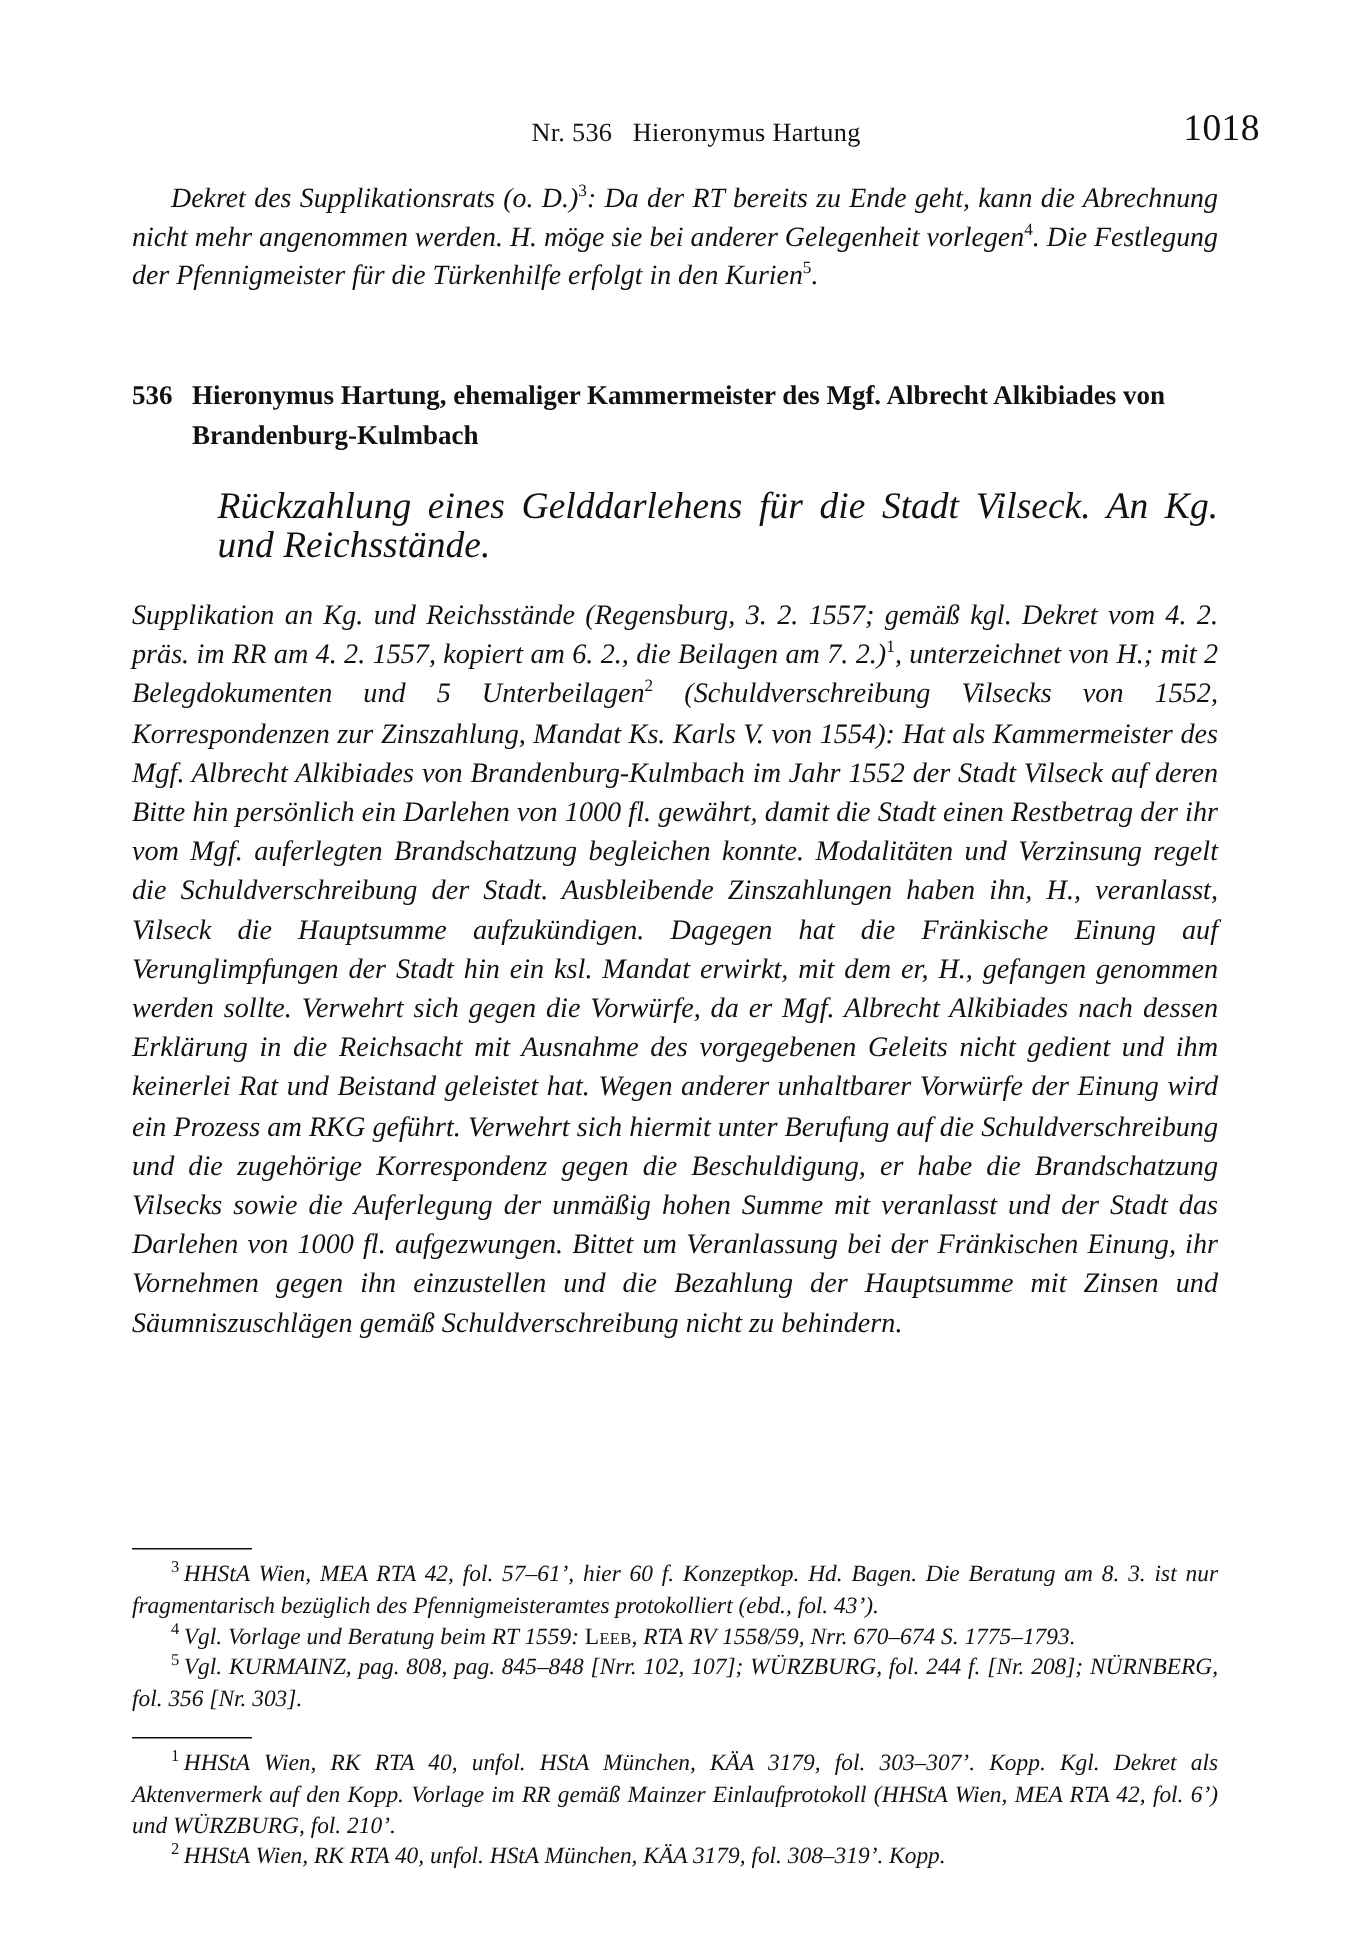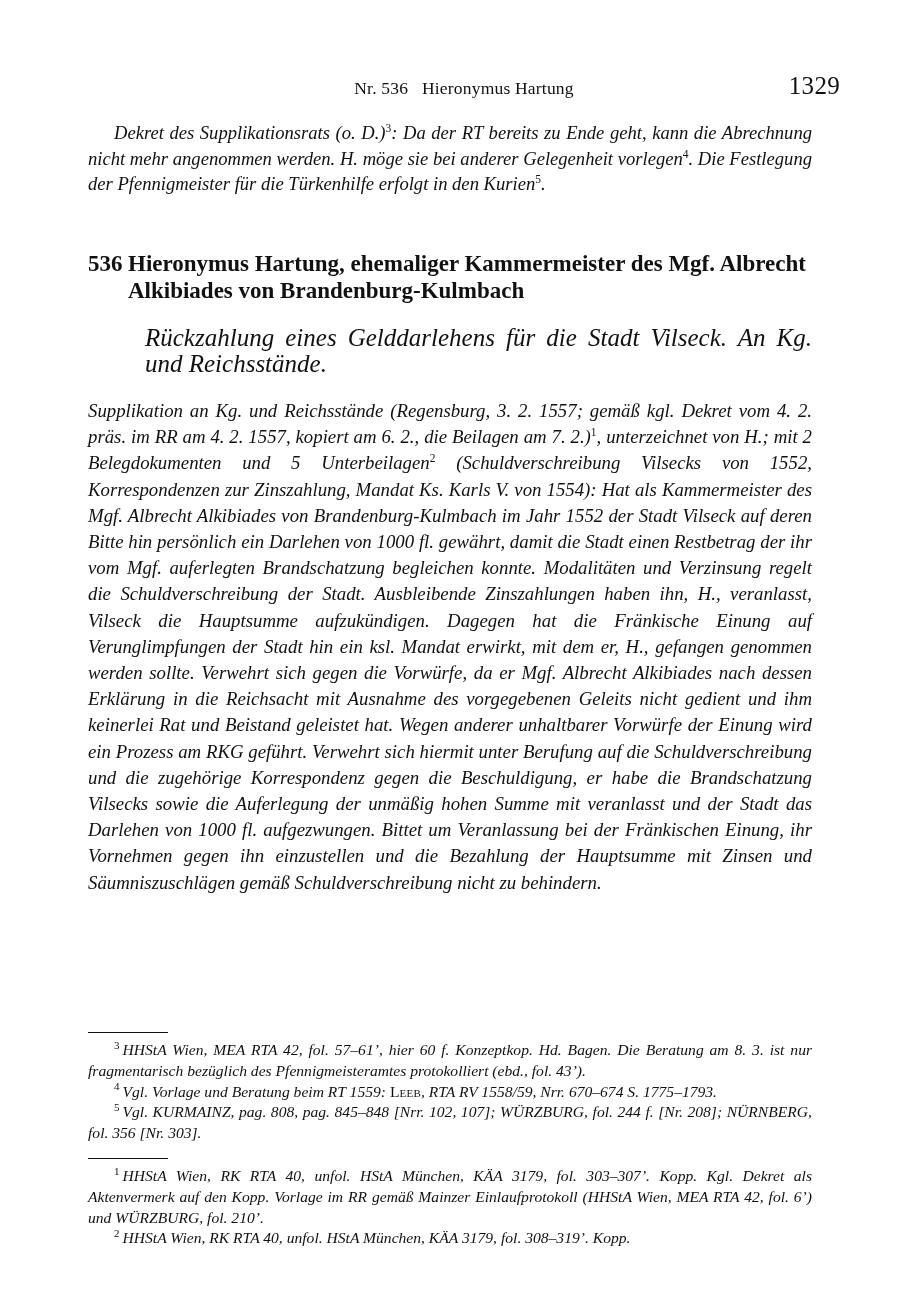--- a/index.html
+++ b/index.html
@@ -59,21 +59,21 @@
   
   #decree-paragraph { top: 120px; }
 
   
   .section-heading {
     position: absolute;
     left: 88px;
     width: 724px;
     top: 250px;
     font-weight: bold;
-    font-size: 23px;
+    font-size: 18px;
     line-height: 27px;
   }
   .section-heading .num {
     position: absolute;
     left: 0;
     top: 0;
     width: 50px;
   }
   .section-heading .title {
     display: block;
@@ -144,21 +144,21 @@
     line-height: 0;
   }
 </style>
 </head>
 <body>
 
 <div class="page">
 
   <div class="running-head">
     <div class="running-head-title">Nr. 536   Hieronymus Hartung</div>
-    <div class="running-head-page">1329</div>
+    <div class="running-head-page">1018</div>
   </div>
 
   <div class="block italic indent-first" id="decree-paragraph">
     <span>Dekret des Supplikationsrats (o. D.)</span><sup class="ref">3</sup><span>: Da der RT bereits zu Ende geht, kann die Abrechnung nicht mehr angenommen werden. H. möge sie bei anderer Gelegenheit vorlegen</span><sup class="ref">4</sup><span>. Die Festlegung der Pfennigmeister für die Türkenhilfe erfolgt in den Kurien</span><sup class="ref">5</sup><span>.</span>
   </div>
 
   <div class="section-heading">
     <span class="num">536</span>
     <span class="title">Hieronymus Hartung, ehemaliger Kammermeister des Mgf. Albrecht Alkibiades von Brandenburg-Kulmbach</span>
   </div>

